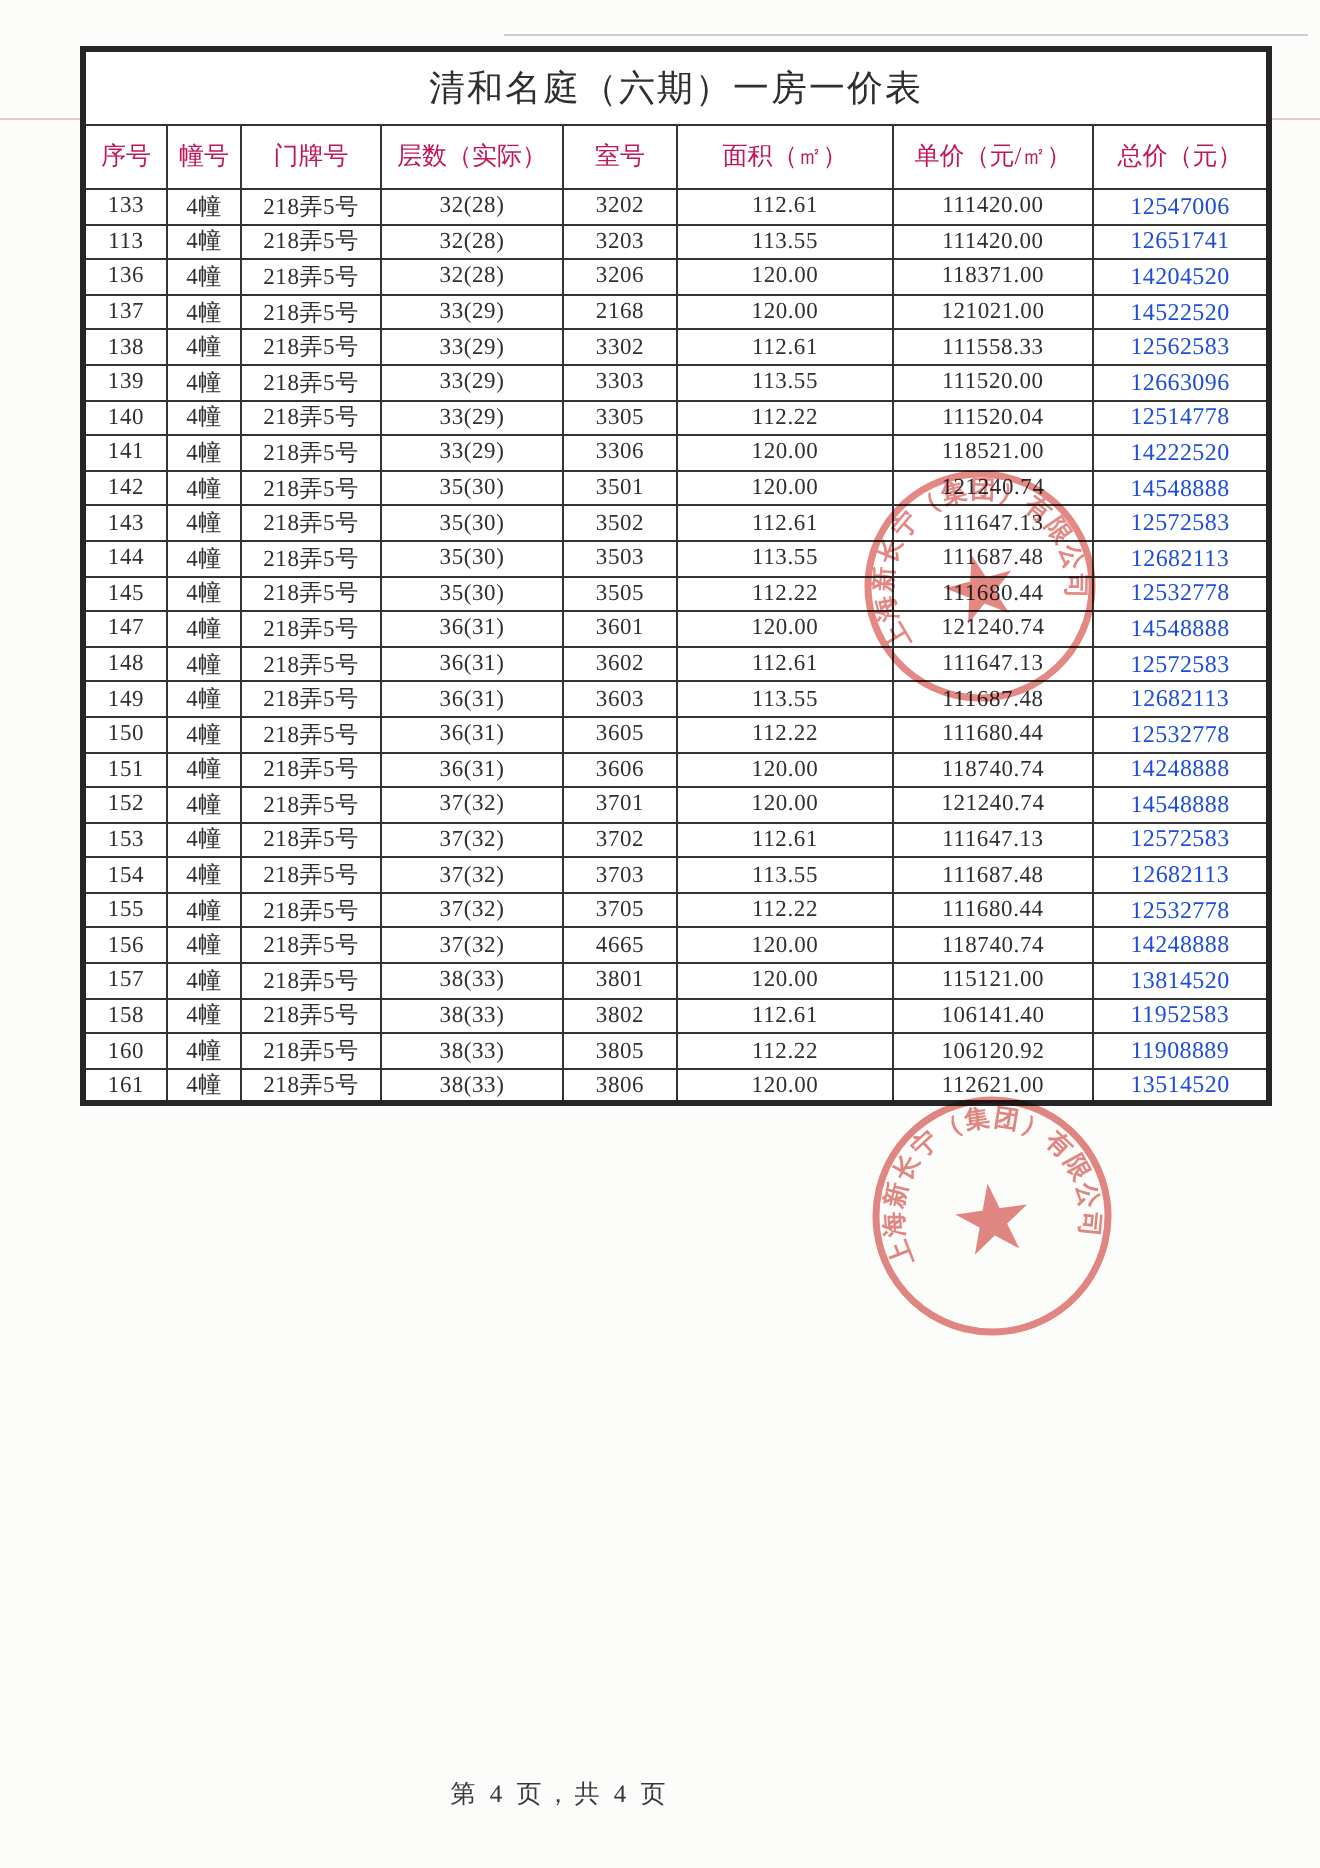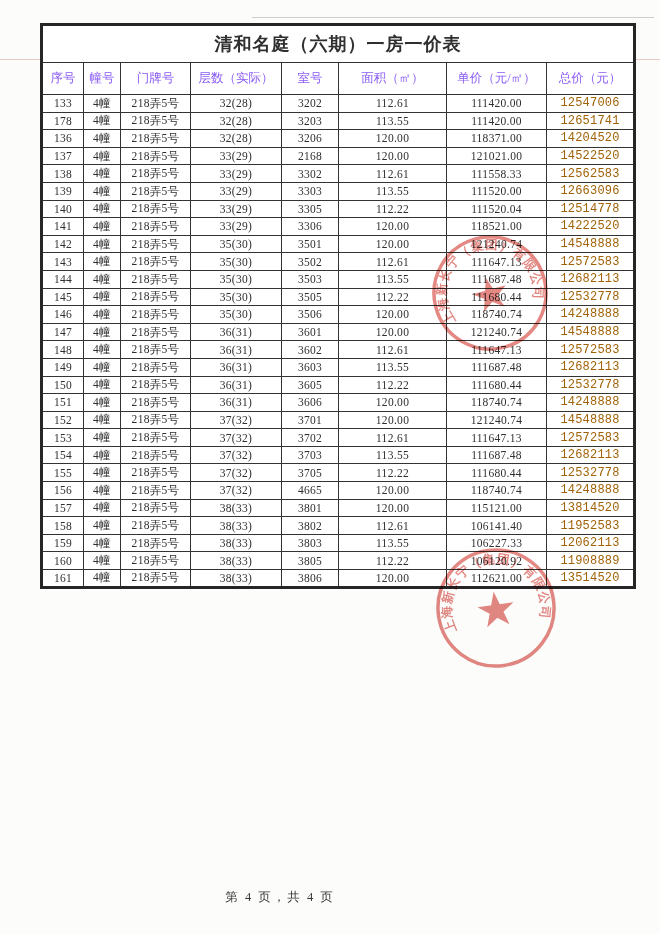--- a/index.html
+++ b/index.html
@@ -28,31 +28,31 @@
     background:#ffffff;
     border:3px solid #262626;
   }
   table.price-table td {
     border:1px solid #333333;
     text-align:center; vertical-align:middle;
     padding:0; overflow:hidden; white-space:nowrap;
     color:#2f2f2f;
   }
   td.title-cell {
-    height:36px; font-size:18px; font-weight:bold;
+    height:36px; font-size:18px; font-weight:normal;
     letter-spacing:1px; color:#161616;
   }
   tr.header-row td {
-    height:31px; font-size:12.5px; color:#8b5cf6;
+    height:31px; font-size:12.5px; color:#be185d;
   }
   tbody.data-body tr { height:17.6px;margin-top:44px; }
   tbody.data-body td { font-size:11.5px; letter-spacing:0.3px; }
   tbody.data-body td.total-col {
-    font-family:Liberation Mono, monospace;
-    font-size:12px; letter-spacing:0.2px; color:#a16207;
+    font-family:Liberation Serif, serif;
+    font-size:12px; letter-spacing:0.2px; color:#1d4ed8;
   }
   .footer {
     position:absolute; left:0; top:889px; width:560px;
     text-align:center; font-size:12.5px; color:#383838;
     letter-spacing:2px;
   }
   
   .seal {
     position:absolute; pointer-events:none;
     mix-blend-mode:multiply; opacity:0.72;
@@ -100,21 +100,21 @@
           <td>133</td>
           <td>4幢</td>
           <td>218弄5号</td>
           <td>32(28)</td>
           <td>3202</td>
           <td>112.61</td>
           <td>111420.00</td>
           <td class="total-col">12547006</td>
         </tr>
         <tr>
-          <td>178</td>
+          <td>113</td>
           <td>4幢</td>
           <td>218弄5号</td>
           <td>32(28)</td>
           <td>3203</td>
           <td>113.55</td>
           <td>111420.00</td>
           <td class="total-col">12651741</td>
         </tr>
         <tr>
           <td>136</td>
@@ -210,158 +210,138 @@
           <td>145</td>
           <td>4幢</td>
           <td>218弄5号</td>
           <td>35(30)</td>
           <td>3505</td>
           <td>112.22</td>
           <td>111680.44</td>
           <td class="total-col">12532778</td>
         </tr>
         <tr>
-          <td>146</td>
-          <td>4幢</td>
-          <td>218弄5号</td>
-          <td>35(30)</td>
-          <td>3506</td>
+          <td>147</td>
+          <td>4幢</td>
+          <td>218弄5号</td>
+          <td>36(31)</td>
+          <td>3601</td>
+          <td>120.00</td>
+          <td>121240.74</td>
+          <td class="total-col">14548888</td>
+        </tr>
+        <tr>
+          <td>148</td>
+          <td>4幢</td>
+          <td>218弄5号</td>
+          <td>36(31)</td>
+          <td>3602</td>
+          <td>112.61</td>
+          <td>111647.13</td>
+          <td class="total-col">12572583</td>
+        </tr>
+        <tr>
+          <td>149</td>
+          <td>4幢</td>
+          <td>218弄5号</td>
+          <td>36(31)</td>
+          <td>3603</td>
+          <td>113.55</td>
+          <td>111687.48</td>
+          <td class="total-col">12682113</td>
+        </tr>
+        <tr>
+          <td>150</td>
+          <td>4幢</td>
+          <td>218弄5号</td>
+          <td>36(31)</td>
+          <td>3605</td>
+          <td>112.22</td>
+          <td>111680.44</td>
+          <td class="total-col">12532778</td>
+        </tr>
+        <tr>
+          <td>151</td>
+          <td>4幢</td>
+          <td>218弄5号</td>
+          <td>36(31)</td>
+          <td>3606</td>
           <td>120.00</td>
           <td>118740.74</td>
           <td class="total-col">14248888</td>
         </tr>
         <tr>
-          <td>147</td>
-          <td>4幢</td>
-          <td>218弄5号</td>
-          <td>36(31)</td>
-          <td>3601</td>
+          <td>152</td>
+          <td>4幢</td>
+          <td>218弄5号</td>
+          <td>37(32)</td>
+          <td>3701</td>
           <td>120.00</td>
           <td>121240.74</td>
           <td class="total-col">14548888</td>
         </tr>
         <tr>
-          <td>148</td>
-          <td>4幢</td>
-          <td>218弄5号</td>
-          <td>36(31)</td>
-          <td>3602</td>
+          <td>153</td>
+          <td>4幢</td>
+          <td>218弄5号</td>
+          <td>37(32)</td>
+          <td>3702</td>
           <td>112.61</td>
           <td>111647.13</td>
           <td class="total-col">12572583</td>
         </tr>
         <tr>
-          <td>149</td>
-          <td>4幢</td>
-          <td>218弄5号</td>
-          <td>36(31)</td>
-          <td>3603</td>
+          <td>154</td>
+          <td>4幢</td>
+          <td>218弄5号</td>
+          <td>37(32)</td>
+          <td>3703</td>
           <td>113.55</td>
           <td>111687.48</td>
           <td class="total-col">12682113</td>
         </tr>
         <tr>
-          <td>150</td>
-          <td>4幢</td>
-          <td>218弄5号</td>
-          <td>36(31)</td>
-          <td>3605</td>
+          <td>155</td>
+          <td>4幢</td>
+          <td>218弄5号</td>
+          <td>37(32)</td>
+          <td>3705</td>
           <td>112.22</td>
           <td>111680.44</td>
           <td class="total-col">12532778</td>
         </tr>
         <tr>
-          <td>151</td>
-          <td>4幢</td>
-          <td>218弄5号</td>
-          <td>36(31)</td>
-          <td>3606</td>
+          <td>156</td>
+          <td>4幢</td>
+          <td>218弄5号</td>
+          <td>37(32)</td>
+          <td>4665</td>
           <td>120.00</td>
           <td>118740.74</td>
           <td class="total-col">14248888</td>
         </tr>
         <tr>
-          <td>152</td>
-          <td>4幢</td>
-          <td>218弄5号</td>
-          <td>37(32)</td>
-          <td>3701</td>
-          <td>120.00</td>
-          <td>121240.74</td>
-          <td class="total-col">14548888</td>
-        </tr>
-        <tr>
-          <td>153</td>
-          <td>4幢</td>
-          <td>218弄5号</td>
-          <td>37(32)</td>
-          <td>3702</td>
-          <td>112.61</td>
-          <td>111647.13</td>
-          <td class="total-col">12572583</td>
-        </tr>
-        <tr>
-          <td>154</td>
-          <td>4幢</td>
-          <td>218弄5号</td>
-          <td>37(32)</td>
-          <td>3703</td>
-          <td>113.55</td>
-          <td>111687.48</td>
-          <td class="total-col">12682113</td>
-        </tr>
-        <tr>
-          <td>155</td>
-          <td>4幢</td>
-          <td>218弄5号</td>
-          <td>37(32)</td>
-          <td>3705</td>
-          <td>112.22</td>
-          <td>111680.44</td>
-          <td class="total-col">12532778</td>
-        </tr>
-        <tr>
-          <td>156</td>
-          <td>4幢</td>
-          <td>218弄5号</td>
-          <td>37(32)</td>
-          <td>4665</td>
-          <td>120.00</td>
-          <td>118740.74</td>
-          <td class="total-col">14248888</td>
-        </tr>
-        <tr>
           <td>157</td>
           <td>4幢</td>
           <td>218弄5号</td>
           <td>38(33)</td>
           <td>3801</td>
           <td>120.00</td>
           <td>115121.00</td>
           <td class="total-col">13814520</td>
         </tr>
         <tr>
           <td>158</td>
           <td>4幢</td>
           <td>218弄5号</td>
           <td>38(33)</td>
           <td>3802</td>
           <td>112.61</td>
           <td>106141.40</td>
           <td class="total-col">11952583</td>
-        </tr>
-        <tr>
-          <td>159</td>
-          <td>4幢</td>
-          <td>218弄5号</td>
-          <td>38(33)</td>
-          <td>3803</td>
-          <td>113.55</td>
-          <td>106227.33</td>
-          <td class="total-col">12062113</td>
         </tr>
         <tr>
           <td>160</td>
           <td>4幢</td>
           <td>218弄5号</td>
           <td>38(33)</td>
           <td>3805</td>
           <td>112.22</td>
           <td>106120.92</td>
           <td class="total-col">11908889</td>

